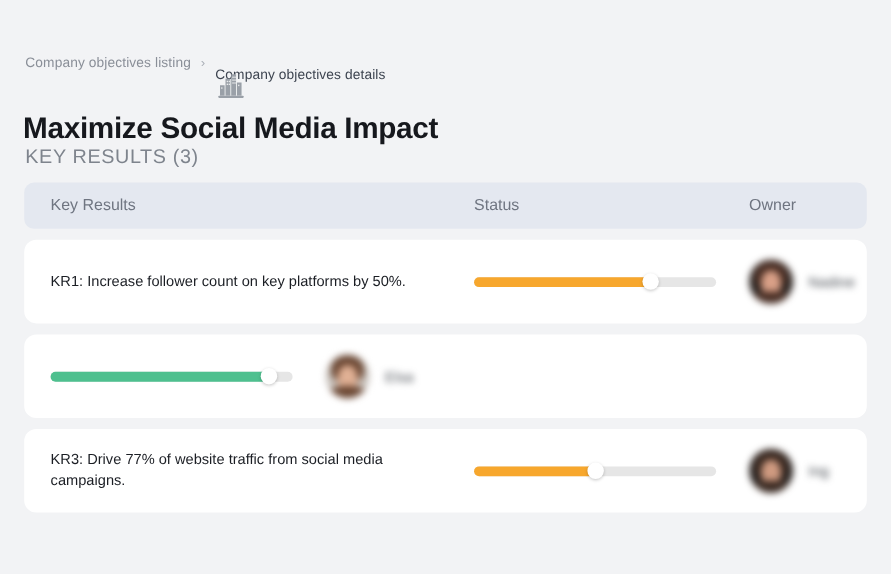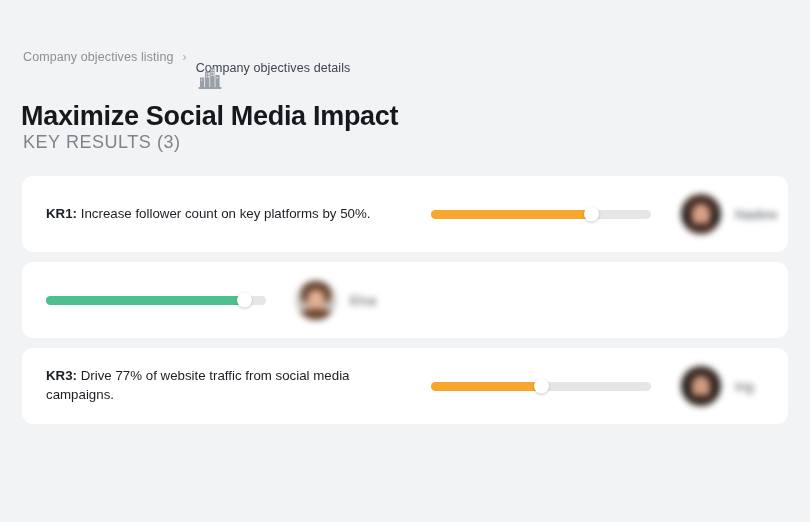--- a/index.html
+++ b/index.html
@@ -52,21 +52,21 @@
   .table-head .th { font-size: 14.5px; color: #6f7581; }
 
   .row-card {
     display: flex; align-items: center;
     background: #ffffff; border-radius: 11px;
     height: 76px; margin-top: 10px; padding: 0 24px;
   }
   .kr-text {
     font-size: 13.3px; color: #1b1e24; line-height: 1.42; padding-right: 26px;
   }
-  .kr-text .kr-label { font-weight: bold; text-align: right; }
+  .kr-text .kr-label { font-weight: normal; text-align: right; }
 
   
   .slider { position: relative; width: 220px; height: 9px; }
   .slider-track {
     position: absolute; inset: 0; background: #e6e6e6; border-radius: 5px;
   }
   .slider-fill {
     position: absolute; left: 0; top: 0; bottom: 0;
     border-radius: 5px;
   }
@@ -139,20 +139,25 @@
         </g>
       </svg>
     </span>
     <span class="page-title">Maximize Social Media Impact</span>
   </div>
 
   <div class="section-label">KEY RESULTS (3)</div>
 
   <div class="table">
 
+    <div class="table-head" style="background: rgb(228, 232, 240);">
+      <div class="th col-kr">Key Results</div>
+      <div class="th col-status">Status</div>
+      <div class="th col-owner">Owner</div>
+    </div>
 
     <div class="row-card">
       <div class="kr-text col-kr">
         <span class="kr-label">KR1:</span><span> Increase follower count on key platforms by 50%.</span>
       </div>
       <div class="col-status">
         <div class="slider">
           <div class="slider-track" style="background: rgb(230, 230, 230);"></div>
           <div class="slider-fill" style="width: 73%; background: rgb(247, 167, 45);"></div>
           <div class="slider-thumb" style="left: 73%;"></div>

